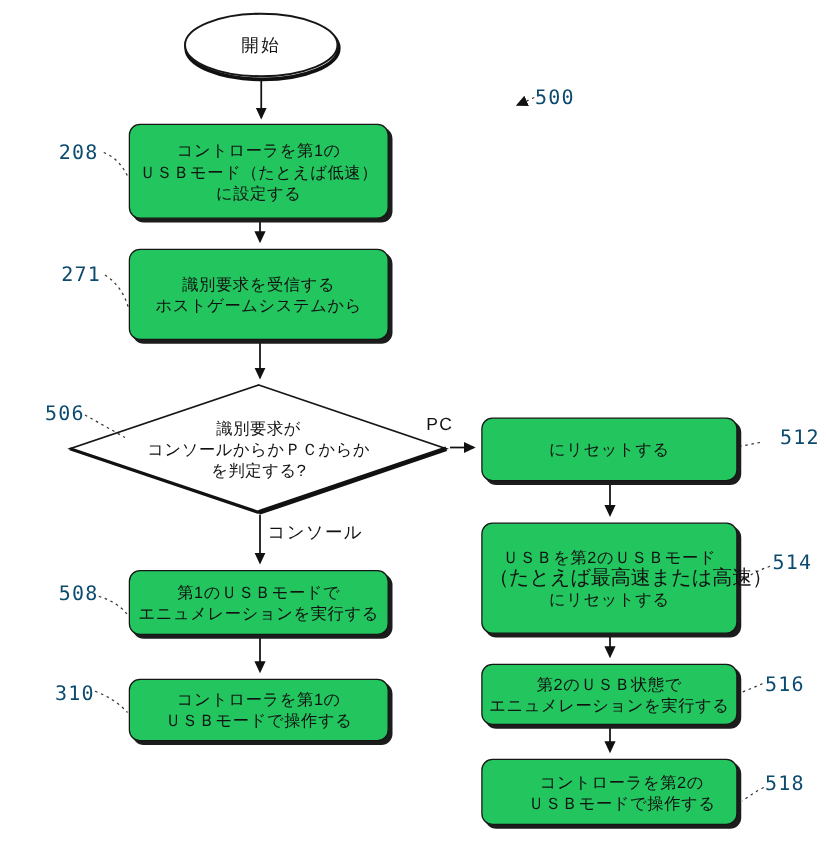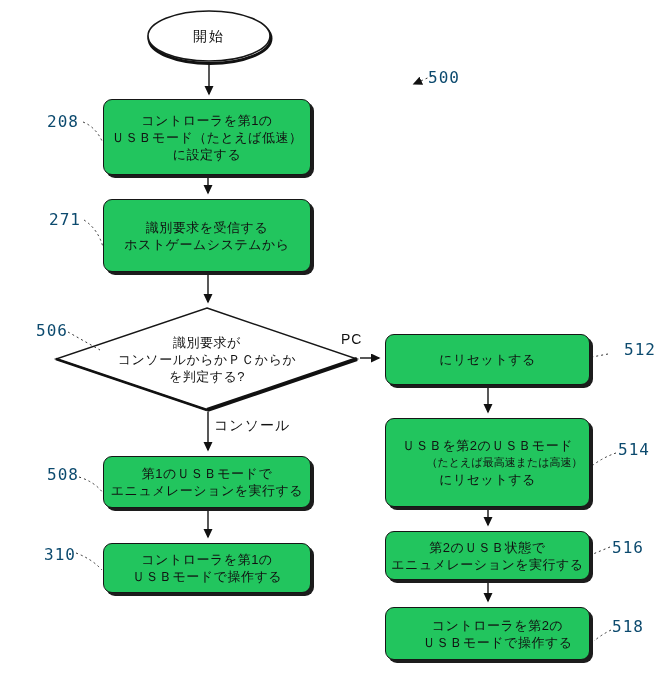--- a/index.html
+++ b/index.html
@@ -27,21 +27,21 @@
   }
   .box {
     background: #22c55e;
     border: 1.4px solid #161616;
     border-radius: 9px;
     box-shadow: 3px 3px 0 0 #1c1c1c;
     box-sizing: border-box;
   }
   .plain { background: transparent; }
   .line { display: block; white-space: nowrap; }
-  .line.sm { font-size: 11px; letter-spacing: 0; margin-left: 34px; }
+  .line.sm { font-size: 16px; letter-spacing: 0; margin-left: 34px; }
   .ref {
     position: absolute;
     z-index: 2;
     font-family: "DejaVu Sans Mono", "Liberation Mono", monospace;
     font-size: 16px;
     letter-spacing: 1px;
     color: #0c4a6e;
   }
   .branch {
     position: absolute;

